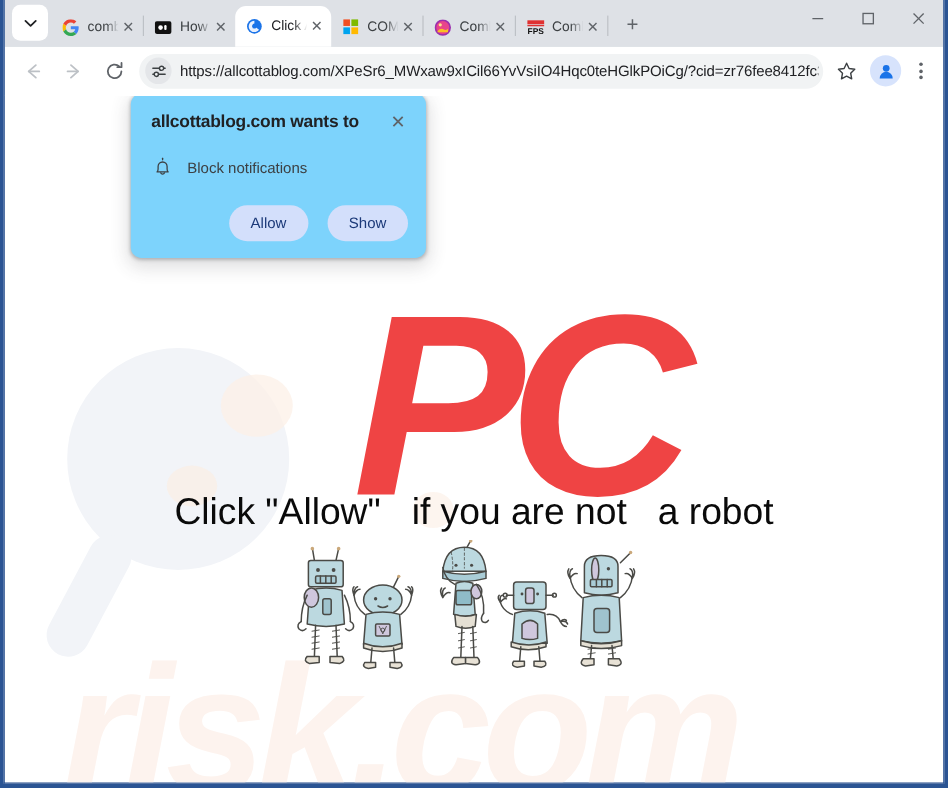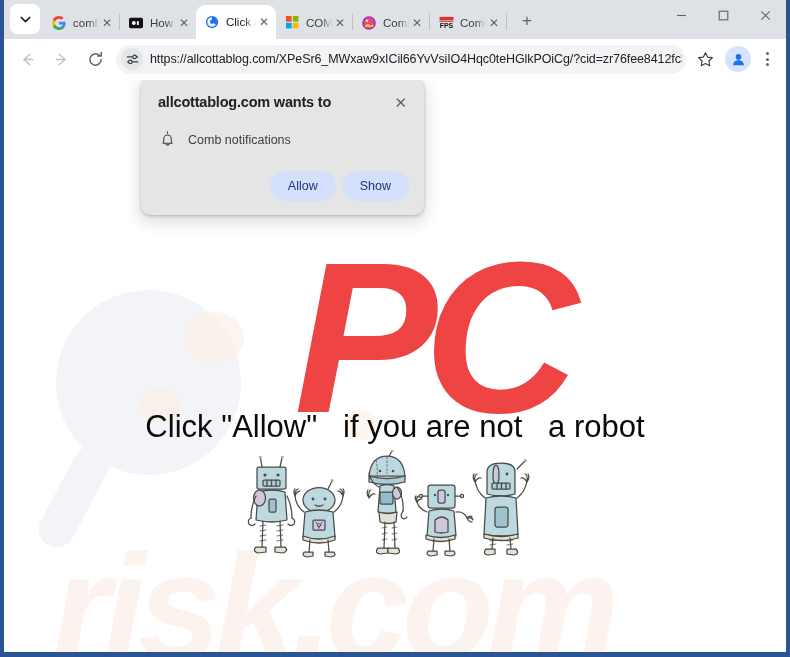--- a/index.html
+++ b/index.html
@@ -172,44 +172,44 @@
   }
   #robots {
     position:absolute; left:50%; top:370px;
     transform:translateX(-50%);
     width:310px; height:125px; z-index:2;
   }
 
   
   #perm {
     position:absolute; left:105px; top:-2px;
-    width:283px; background:#e5e5e5;
+    width:246px; background:#7dd3fc;
     border-radius:9px;
     box-shadow:0 1px 3px rgba(60,64,67,.30), 0 5px 14px 3px rgba(60,64,67,.16);
-    z-index:20; padding:16px 15px 14px 17px;margin-left:32px;
+    z-index:20; padding:16px 15px 14px 17px;
   }
   #perm-head {
     display:flex; align-items:flex-start; justify-content:space-between;
   }
   #perm-title {
     font-size:14.5px; font-weight:bold; color:#202124;
     letter-spacing:-0.2px;
   }
   #perm-close {
     font-size:15px; color:#5f6368; cursor:pointer;
     line-height:1; margin-top:1px; padding:0 2px;
   }
   #perm-row {
     display:flex; align-items:center; margin-top:21px; padding-left:2px;
   }
   #perm-row .lbl {
     font-size:12.5px; color:#3c4043; margin-left:13px;
   }
   #perm-actions {
-    display:flex; justify-content:flex-end; gap:6px; margin-top:23px;
+    display:flex; justify-content:flex-end; gap:16px; margin-top:23px;
   }
   .pbtn {
     background:#d3dffb; color:#1c3a79;
     font-size:12.5px; border:none; border-radius:15px;
     padding:8px 18px; cursor:pointer;
     font-family:"Liberation Sans", sans-serif;
   }
 </style>
 </head>
 <body>
@@ -546,21 +546,21 @@
         <span id="perm-title">allcottablog.com wants to</span>
         <span id="perm-close">✕</span>
       </div>
 
       <div id="perm-row">
         <svg width="15" height="17" viewBox="0 0 16 18">
           <path d="M8 2.2 V0.8" stroke="#3c4043" stroke-width="1.15" stroke-linecap="round" fill="none"></path>
           <path d="M3.1 13 q0.9 -1 0.9 -2.6 V8.2 a4 4 0 0 1 8 0 v2.2 q0 1.6 0.9 2.6 z" fill="none" stroke="#3c4043" stroke-width="1.15" stroke-linejoin="round"></path>
           <path d="M6.3 13.8 a1.8 1.8 0 0 0 3.4 0" fill="none" stroke="#3c4043" stroke-width="1.15" stroke-linecap="round"></path>
         </svg>
-        <span class="lbl">Comb notifications</span>
+        <span class="lbl">Block notifications</span>
       </div>
 
       <div id="perm-actions">
         <button class="pbtn">Allow</button>
         <button class="pbtn">Show</button>
       </div>
     </div>
 
   </div>
 </div>

